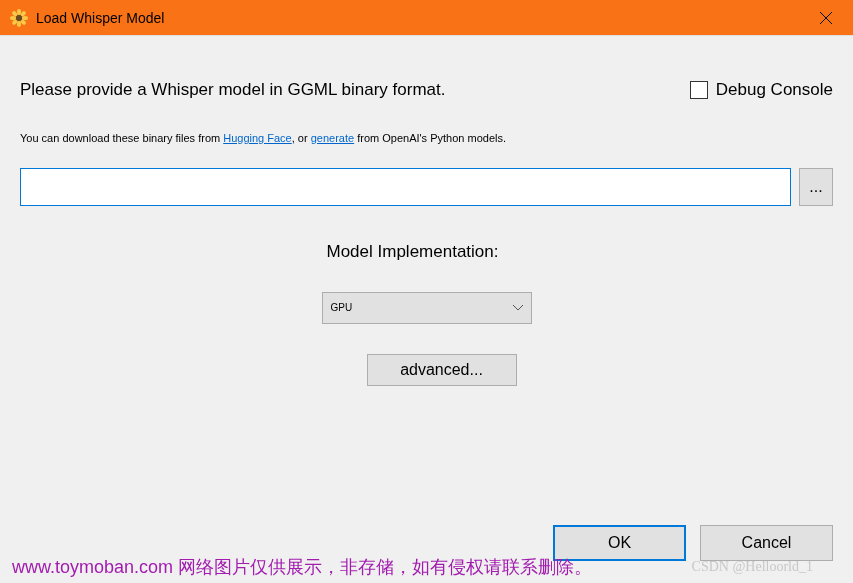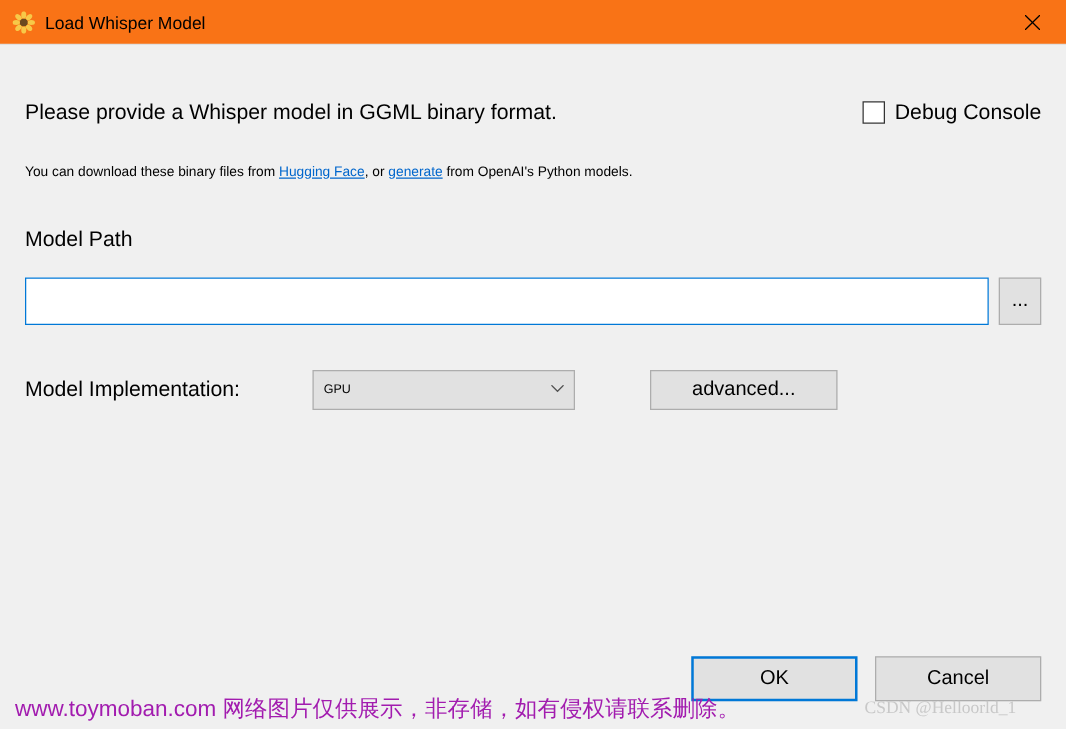--- a/index.html
+++ b/index.html
@@ -52,20 +52,21 @@
       font-family: inherit;
     }
     .browse-btn {
       width: 34px; height: 38px; border: 1px solid #adadad;
       background: #e1e1e1; font-size: 16px; cursor: pointer;
       display:flex; align-items:center; justify-content:center;
     }
     .impl-row {
       margin-top: 36px; display: flex; align-items: center; gap: 30px;
       font-size: 17px;
+      flex-direction: column;
     }
     .impl-label { min-width: 200px; }
     .impl-select {
       width: 210px; height: 32px; border: 1px solid #adadad;
       background: #e1e1e1; padding: 0 8px; font-size: 10px;
       font-family: inherit; position: relative;
       display:flex; align-items:center;
     }
     .impl-select .chev { margin-left:auto; }
     .adv-btn {
@@ -129,21 +130,20 @@
     <label class="debug-wrap">
       <input type="checkbox" style="">
       <span>Debug Console</span>
     </label>
   </div>
 
   <div class="download-text">
     <span>You can download these binary files from </span><a href="#">Hugging Face</a><span>, or </span><a href="#">generate</a><span> from OpenAI's Python models.</span>
   </div>
 
-  <div class="label">Model Path</div>
 
   <div class="path-row">
     <input type="text" class="path-input" value="" style="">
     <button class="browse-btn">...</button>
   </div>
 
   <div class="impl-row">
     <span class="impl-label">Model Implementation:</span>
     <div class="impl-select">
       <span>GPU</span>

